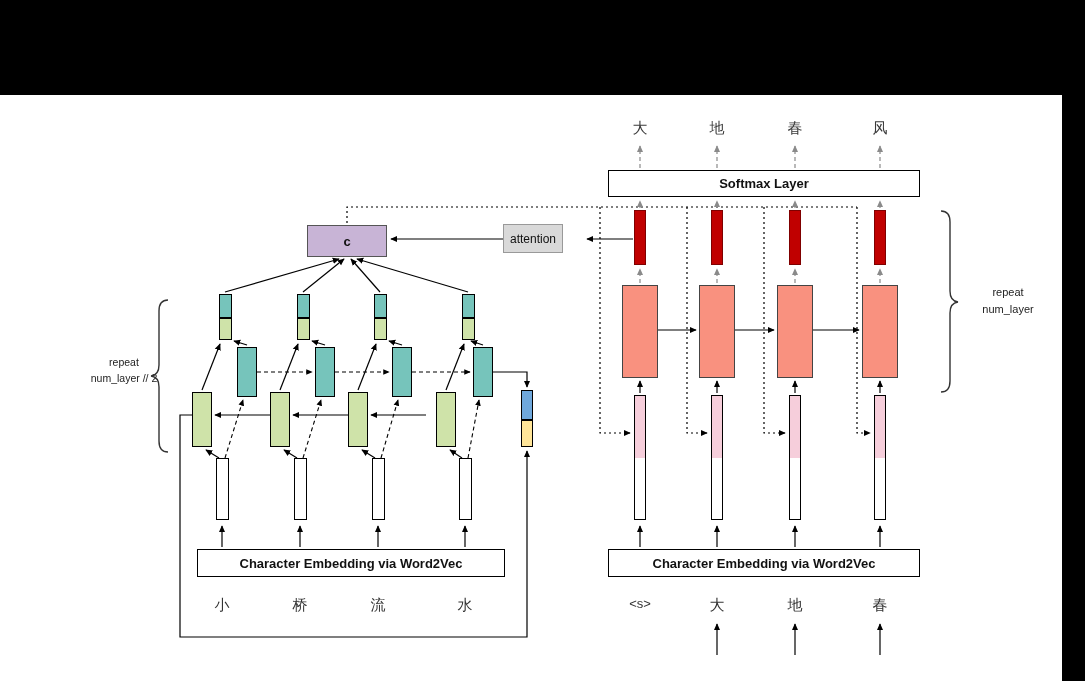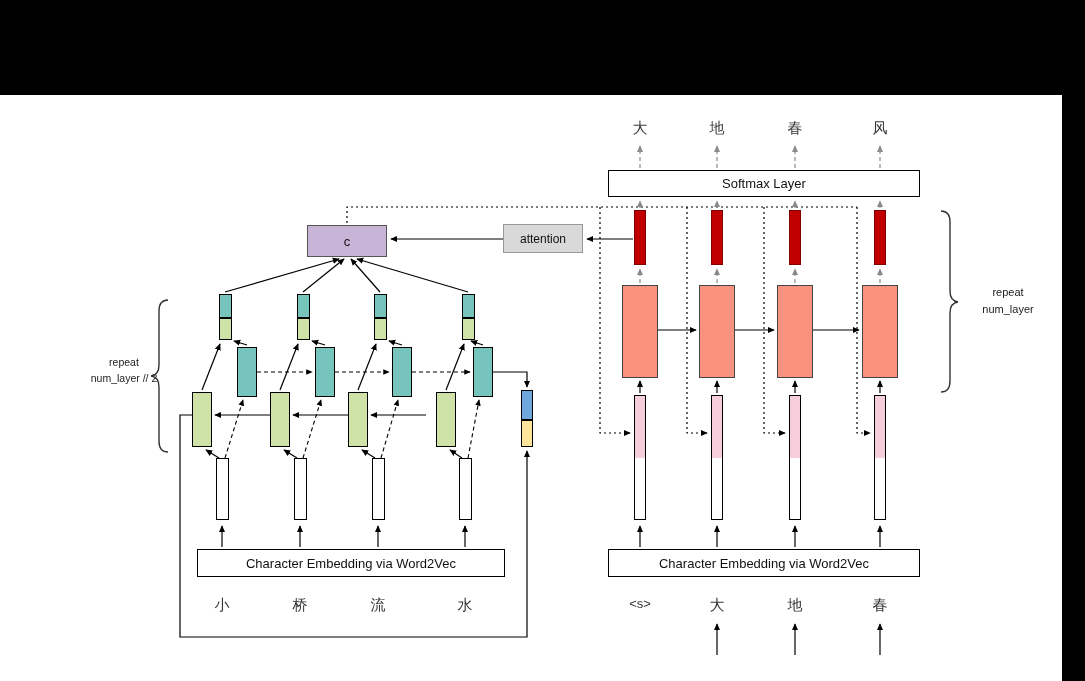--- a/index.html
+++ b/index.html
@@ -2,21 +2,21 @@
 <html><head>
 <meta charset="utf-8">
 <style>
   html,body{margin:0;padding:0;background:#fff;}
   body{font-family:"Liberation Sans","DejaVu Sans",sans-serif;}
   .stage{position:relative;width:1085px;height:681px;background:#fff;overflow:hidden;}
   .abs{position:absolute;}
   .rect{position:absolute;border:1px solid #000;box-sizing:border-box;background:#fff;}
   .box{position:absolute;border:1px solid #000;background:#fff;box-sizing:border-box;
        display:flex;align-items:center;justify-content:center;}
-  .box .lbl{font-weight:normal;font-size:13px;color:#111;}
+  .box .lbl{font-weight:bold;font-size:13px;color:#111;}
   .smallbox .lbl{font-weight:normal;font-size:12px;}
   .cjk{position:absolute;width:34px;text-align:center;font-size:15px;color:#333;}
   .cjk.top{color:#3a3a3a;}
   .note{position:absolute;font-size:10.5px;color:#222;line-height:1.5;}
   .note span{display:block;text-align:center;}
   .half{width:100%;box-sizing:border-box;}
   svg{position:absolute;left:0;top:0;pointer-events:none;}
   .s{stroke:#000;stroke-width:1.2;fill:none;}
   .d{stroke:#000;stroke-width:1.1;fill:none;stroke-dasharray:4 3;}
   .dot{stroke:#000;stroke-width:1.2;fill:none;stroke-dasharray:2 3;}
@@ -64,21 +64,21 @@
   <div class="rect" style="left: 462px; top: 294px; width: 13px; height: 24px; background-color: rgb(118, 196, 187);"></div>
   <div class="rect" style="left: 462px; top: 318px; width: 13px; height: 22px; background-color: rgb(207, 227, 169);"></div>
 
   <div class="rect" style="left: 521px; top: 390px; width: 12px; height: 30px; background-color: rgb(111, 168, 220);"></div>
   <div class="rect" style="left: 521px; top: 420px; width: 12px; height: 27px; background-color: rgb(255, 229, 153);"></div>
 
   <div class="box" style="left: 307px; top: 225px; width: 80px; height: 32px; border-color: rgb(85, 85, 85); background-color: rgb(200, 180, 214);">
     <span class="lbl" style="font-size:13px;">c</span>
   </div>
 
-  <div class="box smallbox" style="left: 503px; top: 224px; width: 80px; height: 29px; border-color: rgb(153, 153, 153); background-color: rgb(217, 217, 217); text-align: center;">
+  <div class="box smallbox" style="left: 503px; top: 224px; width: 60px; height: 29px; border-color: rgb(153, 153, 153); background-color: rgb(217, 217, 217); text-align: center;">
     <span class="lbl">attention</span>
   </div>
 
   <div class="note" style="left:84px;top:355px;width:80px;text-align:center;">
     <span>repeat</span>
     <span>num_layer // 2</span>
   </div>
 
   <div class="cjk top" style="left:623px;top:119px;">大</div>
   <div class="cjk top" style="left:700px;top:119px;">地</div>

